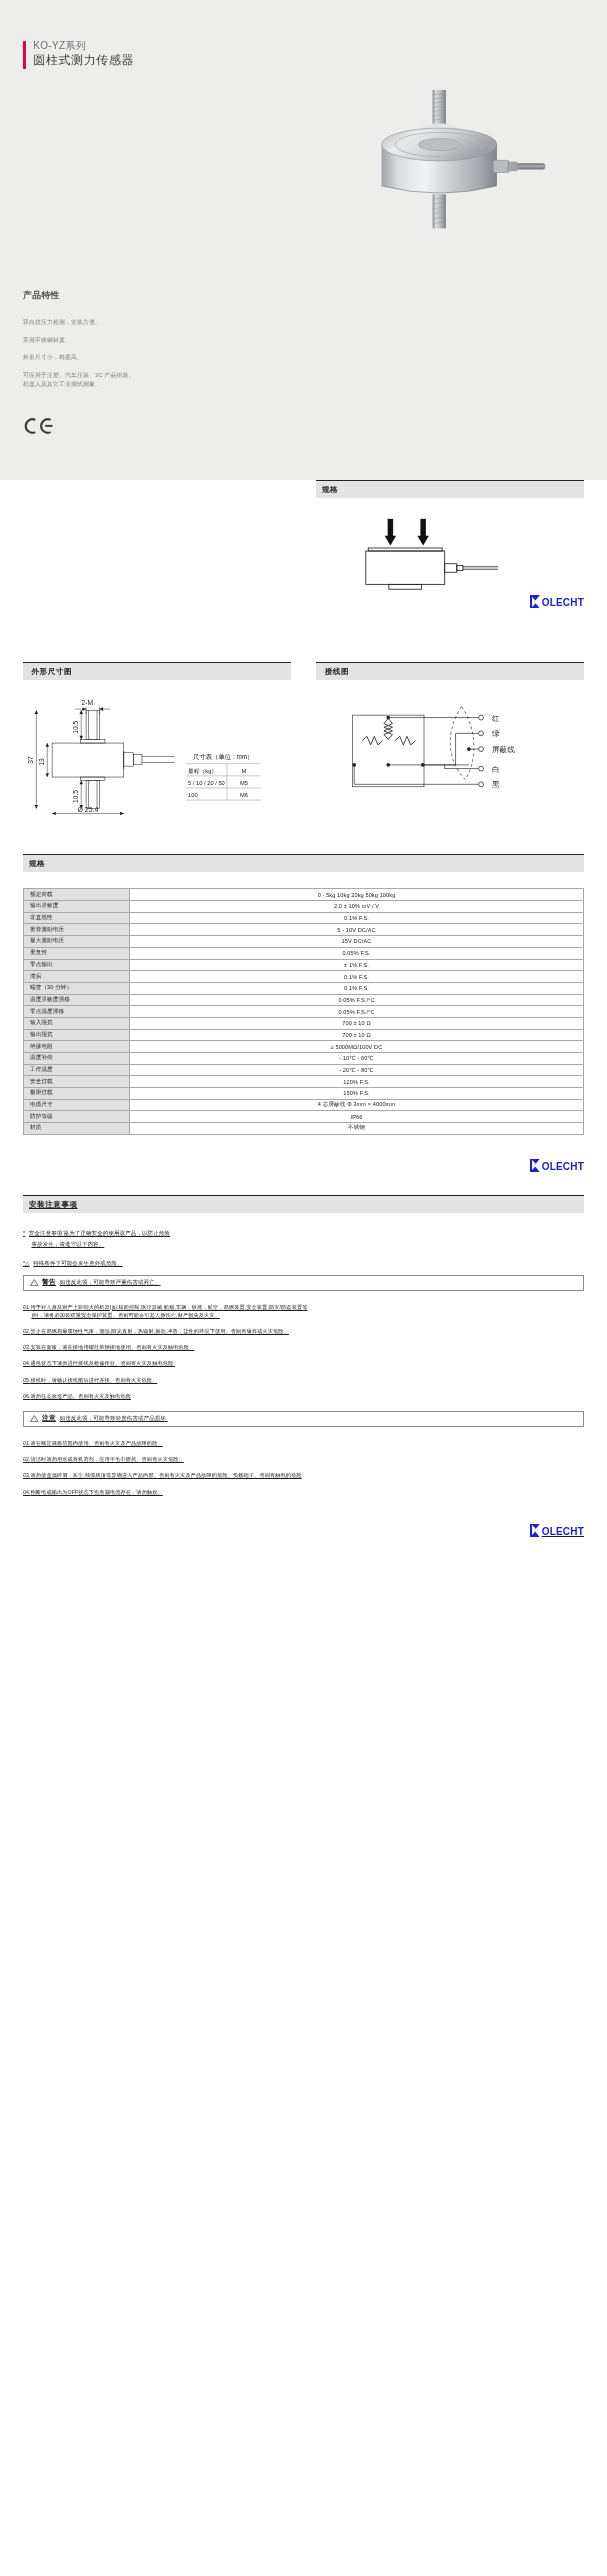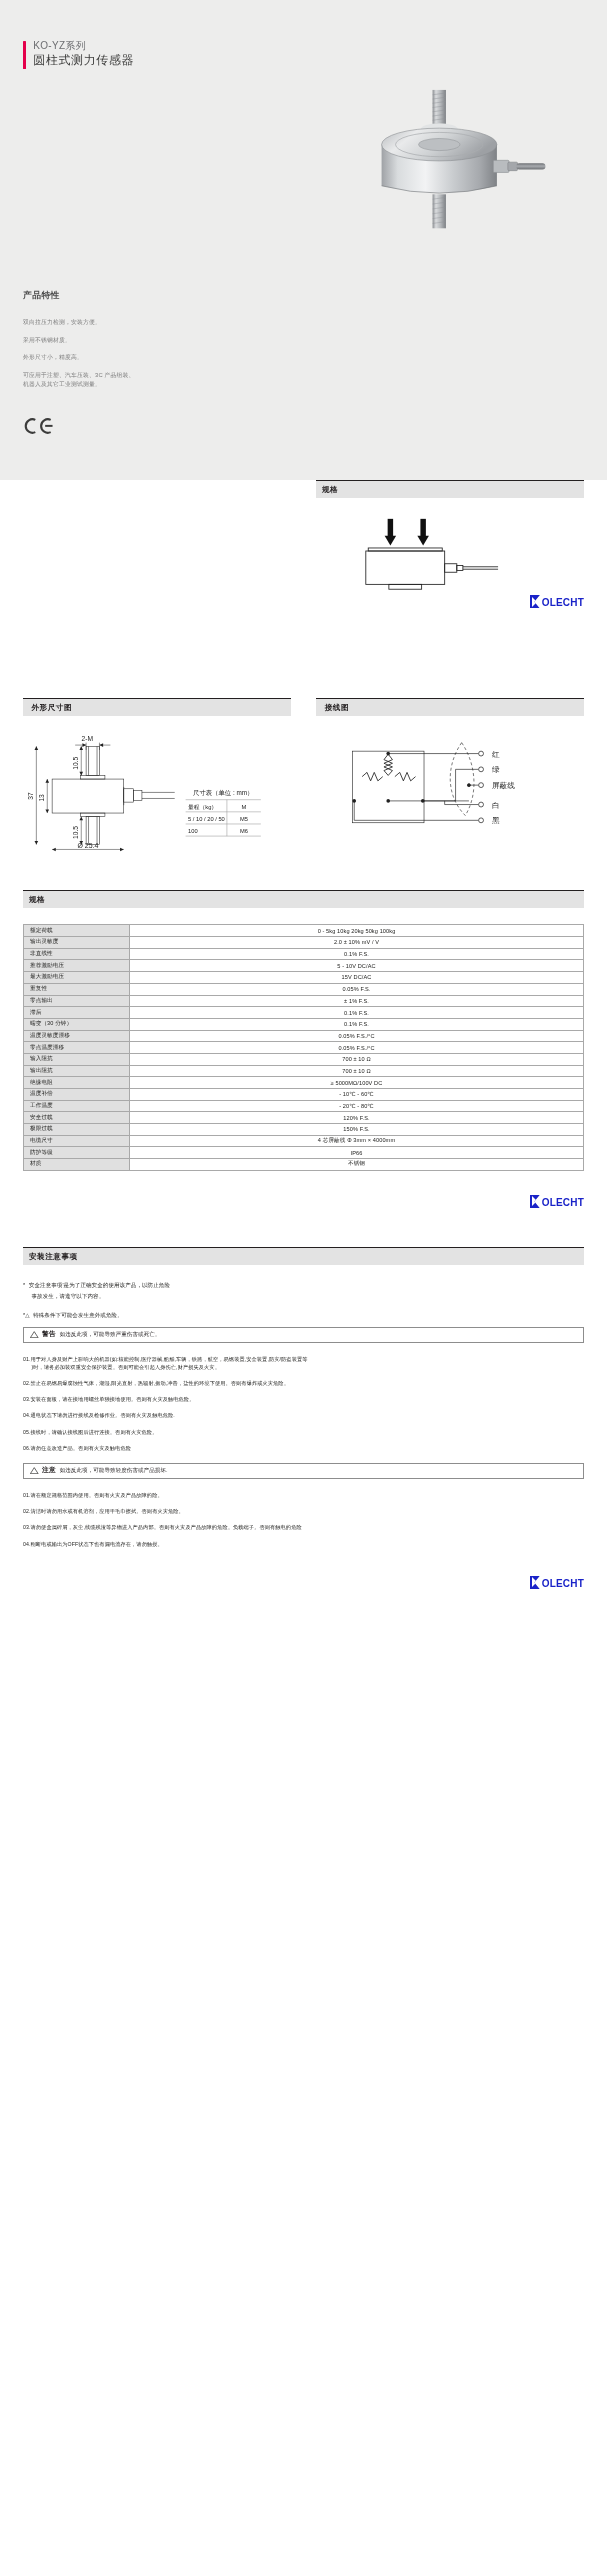--- a/index.html
+++ b/index.html
@@ -333,21 +333,21 @@
           <rect x="120" y="116" width="54" height="8" fill="none" stroke="#222" stroke-width="1.4"></rect>
         </svg>
       </div>
       <div class="logo logo-pos" style="right:0; top:115px;">
         <span class="logo-k"></span>
         <span class="logo-text">OLECHT</span>
       </div>
     </div>
   </section>
 
-  <section style="margin-top:36px;">
+  <section style="">
     <div class="row2">
       <div class="col">
         <div class="secbar">
           <h2>外形尺寸图</h2>
         </div>
       </div>
       <div class="col">
         <div class="secbar">
           <h2>接线图</h2>
         </div>
@@ -600,21 +600,21 @@
     </table>
 
     <div class="mid-logo" style="margin-top:24px;">
       <div class="logo">
         <span class="logo-k"></span>
         <span class="logo-text">OLECHT</span>
       </div>
     </div>
   </section>
 
-  <section class="safety" style="margin-top:39px;">
+  <section class="safety" style="margin-top:23px;text-decoration:underline;">
     <div class="sec">
       <h2>安装注意事项</h2>
     </div>
 
     <div class="safety-body">
       <div class="star-line">
         <span class="mark">*</span>
         <span>安全注意事项'是为了正确安全的使用该产品，以防止危险</span>
       </div>
       <div class="star-line" style="padding-left:8.5px;">

